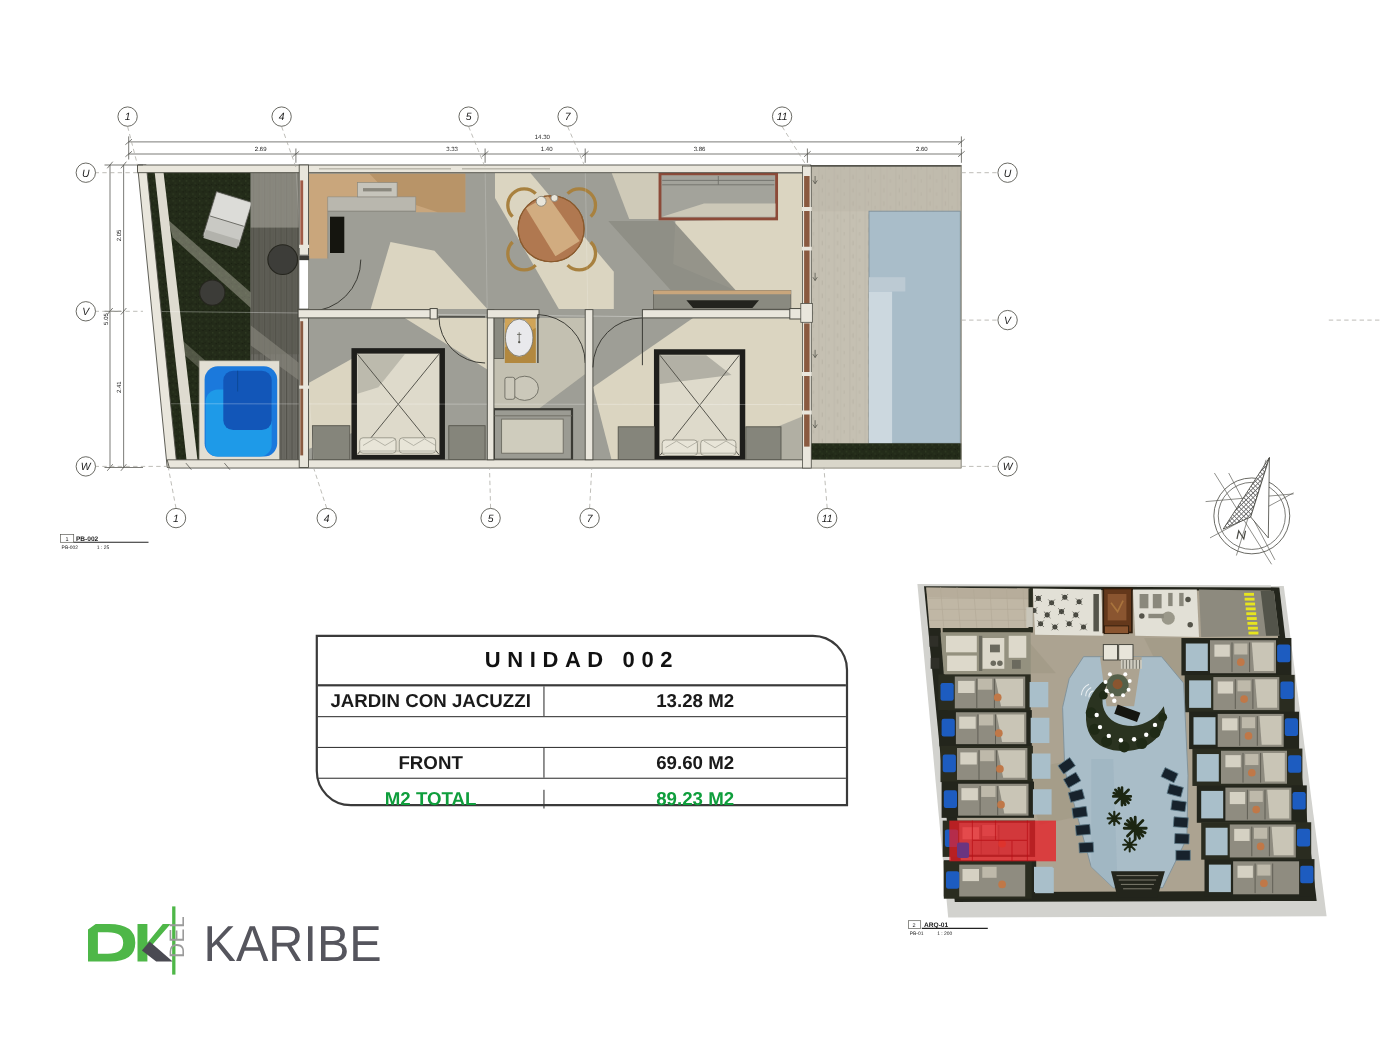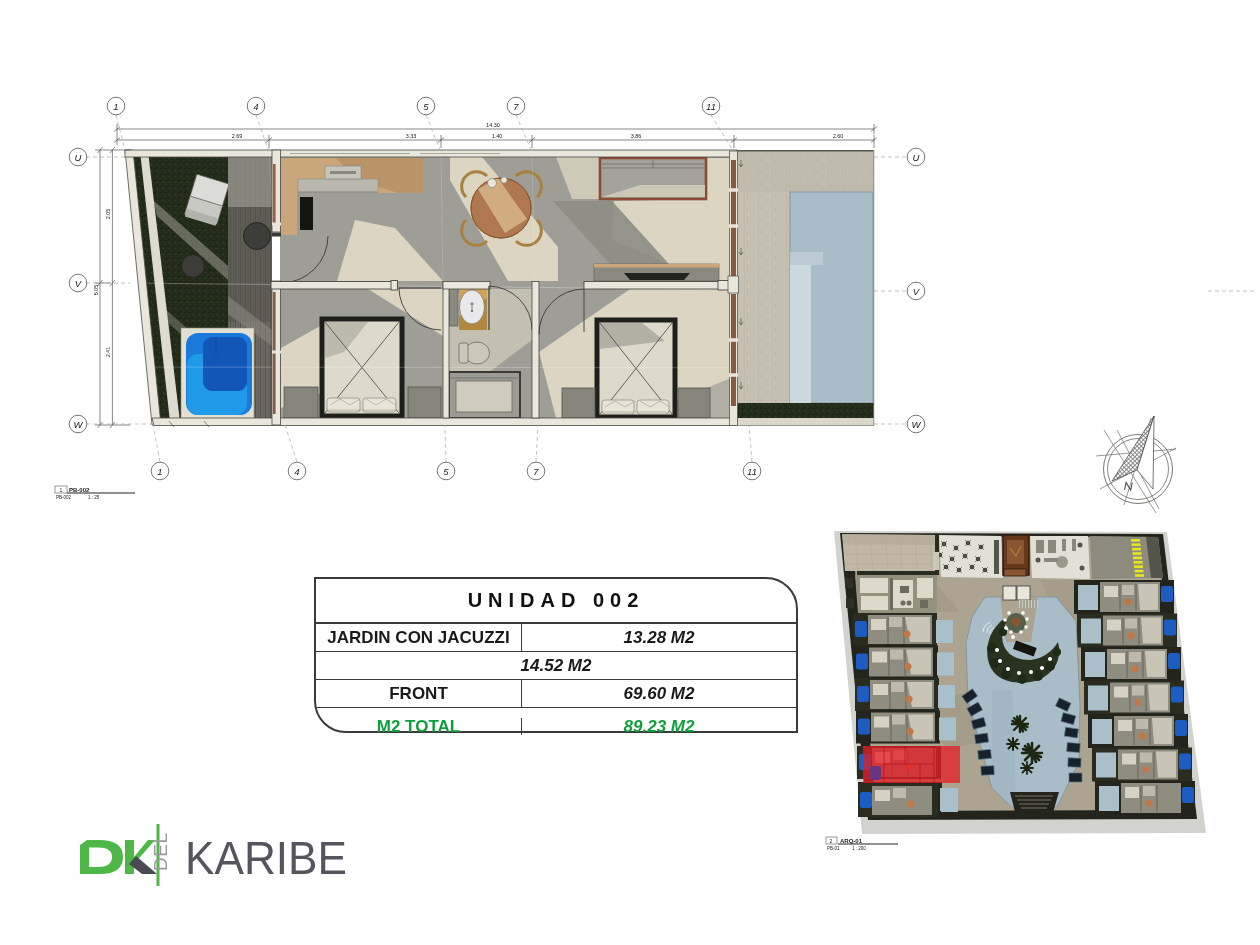--- a/index.html
+++ b/index.html
@@ -1,24 +1,24 @@
 <!DOCTYPE html>
 <html><head>
 <meta charset="utf-8">
 <style>
   html,body{margin:0;padding:0;background:#ffffff;width:1260px;height:945px;overflow:hidden;}
   *{font-family:"Liberation Sans", sans-serif;}
   #canvas{position:relative;width:1260px;height:945px;background:#ffffff;}
   svg{position:absolute;left:0;top:0;}
-  .tbl{position:absolute;left:314px;top:577px;width:484px;height:156px;border:2px solid #3a3a3a;border-radius:0 32px 0 32px;box-sizing:border-box;}
+  .tbl{position:absolute;left:287px;top:577px;width:484px;height:156px;border:2px solid #3a3a3a;border-radius:0 32px 0 32px;box-sizing:border-box;}
   .tbl .hdr{height:43px;border-bottom:2px solid #3a3a3a;display:flex;align-items:center;justify-content:center;font-size:20px;font-weight:bold;letter-spacing:6px;color:#111;}
   .tbl .row{height:27px;border-bottom:1.6px solid #3a3a3a;display:flex;}
   .tbl .row:last-child{border-bottom:none;}
   .tbl .c1{width:205px;border-right:1.6px solid #3a3a3a;display:flex;align-items:center;justify-content:center;font-size:17px;font-weight:bold;color:#1a1a1a;text-align:right;}
-  .tbl .c2{flex:1;display:flex;align-items:center;justify-content:center;font-size:17px;font-weight:bold;color:#1a1a1a;font-style:italic;}
+  .tbl .c2{flex:1;display:flex;align-items:center;justify-content:center;font-size:17px;font-weight:bold;color:#1a1a1a;}
   .tbl .green{color:#0f9e3c;margin-top:10px;}
   .logo{position:absolute;left:78px;top:818px;width:290px;height:76px;}
 </style>
 </head>
 <body>
 <div id="canvas">
 <svg width="1260" height="945" viewBox="0 0 1260 945">
 <defs>
   <pattern id="grass" width="6" height="6" patternUnits="userSpaceOnUse">
     <rect width="6" height="6" fill="#232b19"></rect>
@@ -845,21 +845,20 @@
 </g>
 </svg>
 
 <div class="tbl">
   <div class="hdr">UNIDAD 002</div>
   <div class="row">
         <div class="c1">JARDIN CON JACUZZI</div>
         <div class="c2">13.28 M2</div>
       </div>
   <div class="row">
-        <div class="c2">14.52 M2</div>
       </div>
   <div class="row">
         <div class="c1">FRONT</div>
         <div class="c2">69.60 M2</div>
       </div>
   <div class="row">
         <div class="c1 green">M2 TOTAL</div>
         <div class="c2 green">89.23 M2</div>
       </div>
 </div>

